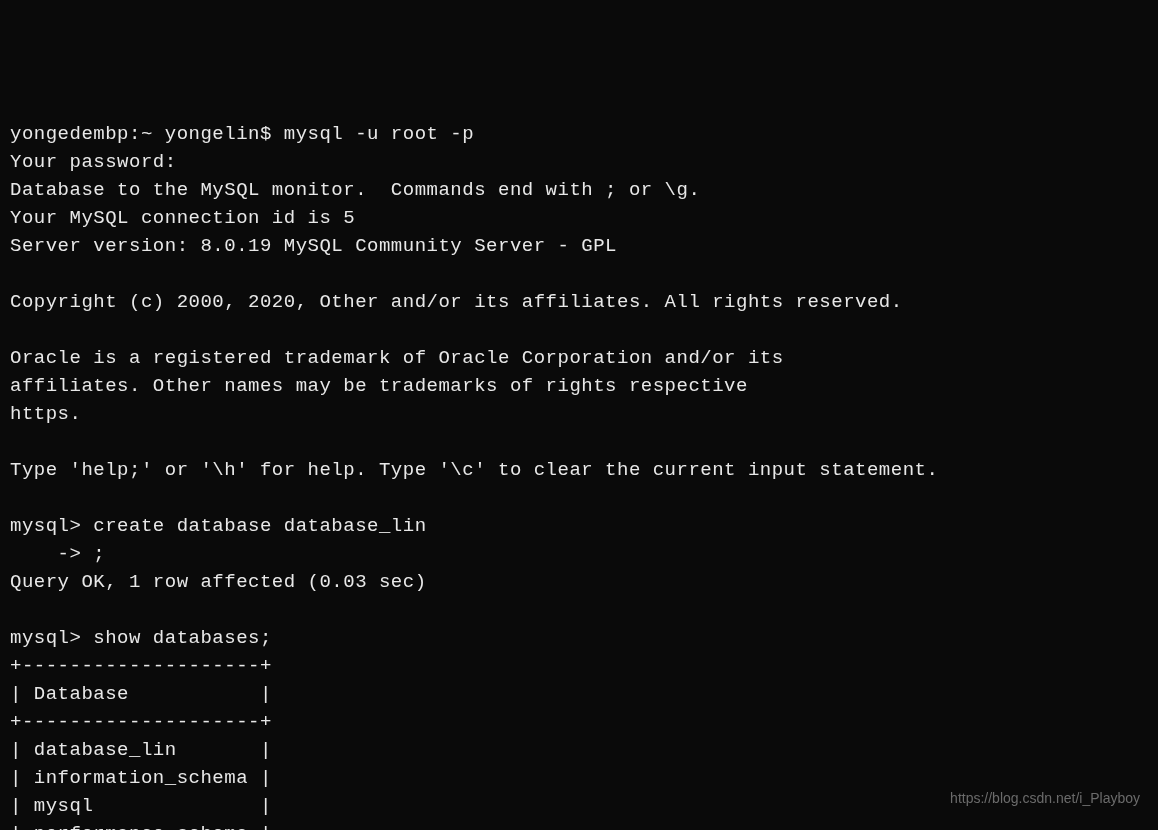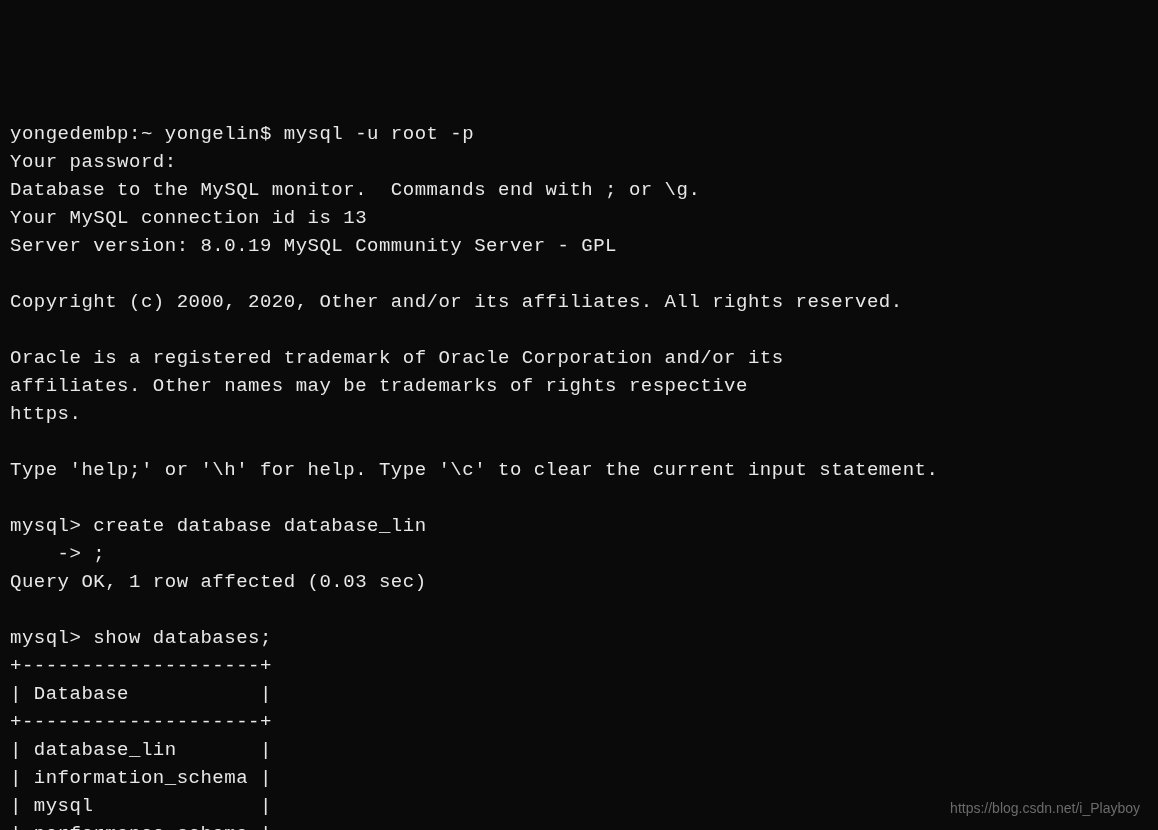--- a/index.html
+++ b/index.html
@@ -20,38 +20,38 @@
       position: relative;
       white-space: pre;
       font-weight: 500;
       letter-spacing: 0.5px;
     }
     .terminal {
       white-space: pre;
     }
     .watermark {
       position: absolute;
-      bottom: 8px;
+      bottom: 18px;
       right: 18px;
       color: #6b6b6b;
       font-size: 14px;
       font-family: Arial, sans-serif;
       letter-spacing: 0;
       font-weight: normal;
     }
   </style>
 </head>
 <body>
 
 
 
 <div class="terminal"><span>yongedembp:~ yongelin$ mysql -u root -p</span>
 <span>Your password: </span>
 <span>Database to the MySQL monitor.  Commands end with ; or \g.</span>
-<span>Your MySQL connection id is 13</span>
+<span>Your MySQL connection id is 5</span>
 <span>Server version: 8.0.19 MySQL Community Server - GPL</span>
 <span></span>
 <span>Copyright (c) 2000, 2020, Other and/or its affiliates. All rights reserved.</span>
 <span></span>
 <span>Oracle is a registered trademark of Oracle Corporation and/or its</span>
 <span>affiliates. Other names may be trademarks of rights respective</span>
 <span>https.</span>
 <span></span>
 <span>Type 'help;' or '\h' for help. Type '\c' to clear the current input statement.</span>
 <span></span>

